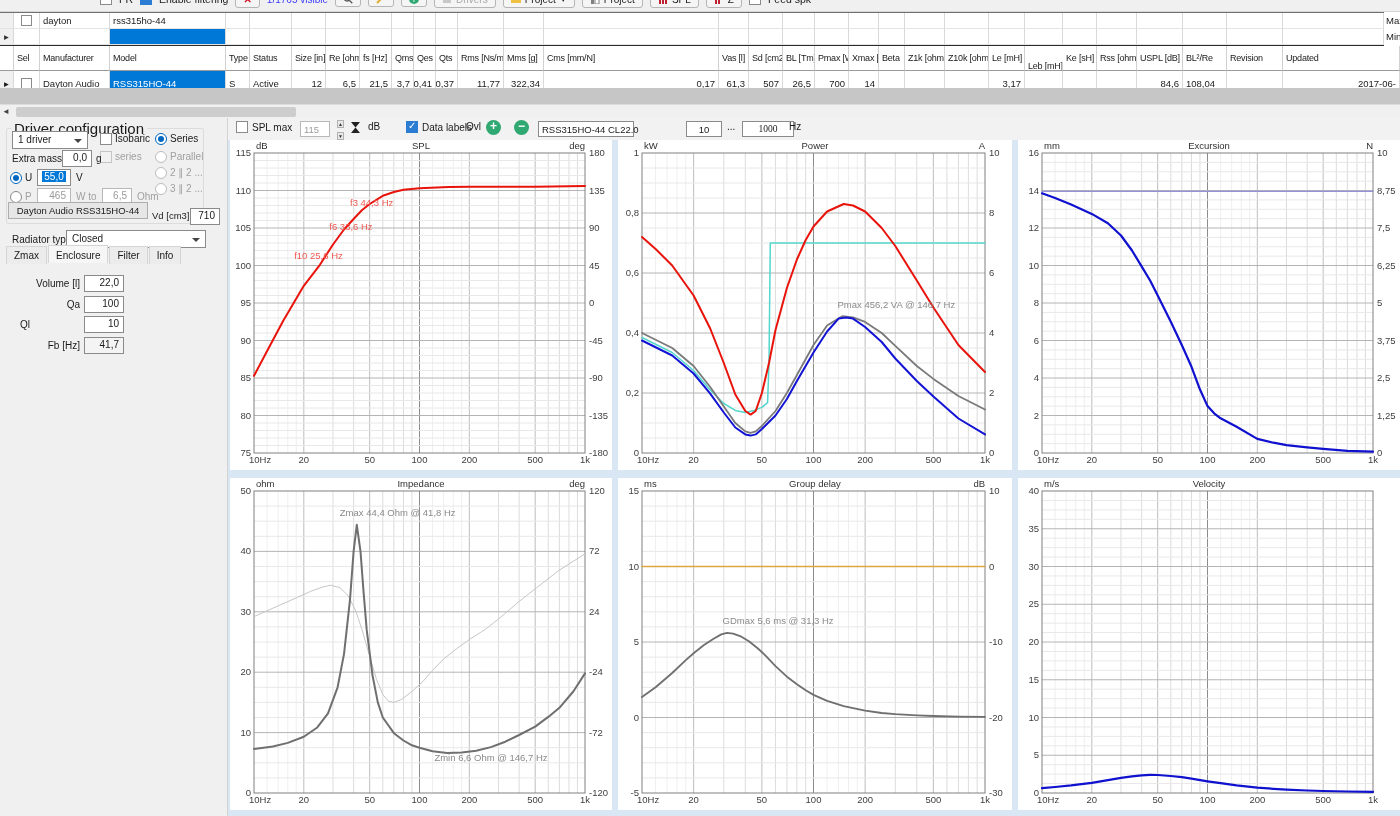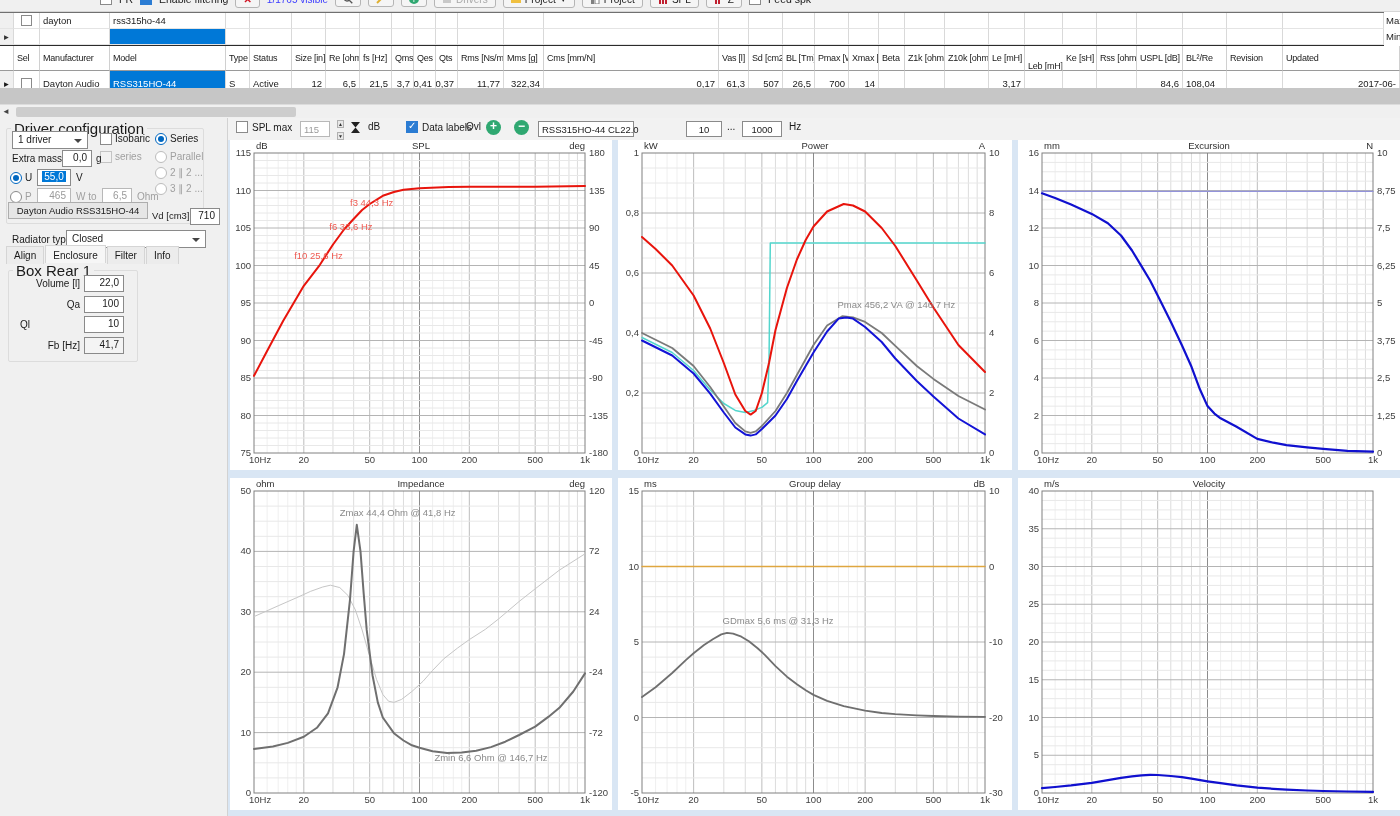--- a/index.html
+++ b/index.html
@@ -328,28 +328,25 @@
     <div class="tb dis" style="left:37px; top:70px; width:34px;">465</div>
     <span class="lbl dis" style="left:76px; top:73px;">W to</span>
     <div class="tb dis" style="left:102px; top:70px; width:30px;">6,5</div>
     <span class="lbl dis" style="left:137px; top:73px;">Ohm</span>
     <div class="wbtn" style="left:8px; top:84px; width:140px;">Dayton Audio RSS315HO-44</div>
     <span class="lbl" style="left:152px; top:92px; font-size:9.5px;">Vd [cm3]</span>
     <div class="tb" style="left:190px; top:90px; width:30px;">710</div>
     <span class="lbl" style="left:12px; top:116px;">Radiator type</span>
     <div class="sel-box" style="left:66px; top:112px; width:140px;"><span>Closed</span></div>
     <div class="tabstrip" style="left:6px; top:128px;">
-      <span class="tab">Align</span>
+      <span class="tab">Zmax</span>
       <span class="tab active">Enclosure</span>
       <span class="tab">Filter</span>
       <span class="tab">Info</span>
     </div>
-    <fieldset style="left:8px; top:144px; width:130px; height:100px;">
-      <legend>Box Rear 1</legend>
-    </fieldset>
     <span class="lbl" style="left:20px; top:160px; width:60px; text-align:right;">Volume [l]</span>
     <div class="tb" style="left:84px; top:157px; width:40px;">22,0</div>
     <span class="lbl" style="left:20px; top:181px; width:60px; text-align:right;">Qa</span>
     <div class="tb" style="left:84px; top:178px; width:40px;">100</div>
     <span class="lbl" style="left:20px; top:201px; width:60px; text-align:left;">Ql</span>
     <div class="tb" style="left:84px; top:198px; width:40px;">10</div>
     <span class="lbl" style="left:20px; top:222px; width:60px; text-align:right;">Fb [Hz]</span>
     <div class="tb" style="left:84px; top:219px; width:40px; background:#f4f4f4;">41,7</div>
   </div>
 
@@ -383,21 +380,21 @@
         <span class="greenbtn">−</span>
       </span>
     <span class="item" style="left:310px;">
         <span class="cinput" style="width:96px; text-align:left;">RSS315HO-44 CL22.0</span>
       </span>
     <span class="item" style="left:458px;">
         <span class="cinput" style="width:36px; justify-content:center;">10</span>
       </span>
     <span class="item" style="left:499px;">...</span>
     <span class="item" style="left:514px;">
-        <span class="cinput" style="width:40px; justify-content:center;">1000</span>
+        <span class="cinput" style="width:52px; justify-content:center;font-family:Liberation Serif, serif;">1000</span>
       </span>
     <span class="item" style="left:561px;">Hz</span>
   </div>
 
   <div id="chart-zone">
       <div class="chart-panel" style="left: 2px; top: 0px; width: 382px; height: 330px;"><svg width="382" height="330" font-family="Liberation Sans, sans-serif" font-size="9.5px">
           <rect x="0" y="0" width="382" height="330" fill="#ffffff"></rect>
           <line x1="37.10449622088192" y1="13" x2="37.10449622088192" y2="313" stroke="#efefef"></line>
           <line x1="48.18418990474838" y1="13" x2="48.18418990474838" y2="313" stroke="#efefef"></line>
           <line x1="57.781857129555554" y1="13" x2="57.781857129555554" y2="313" stroke="#efefef"></line>

